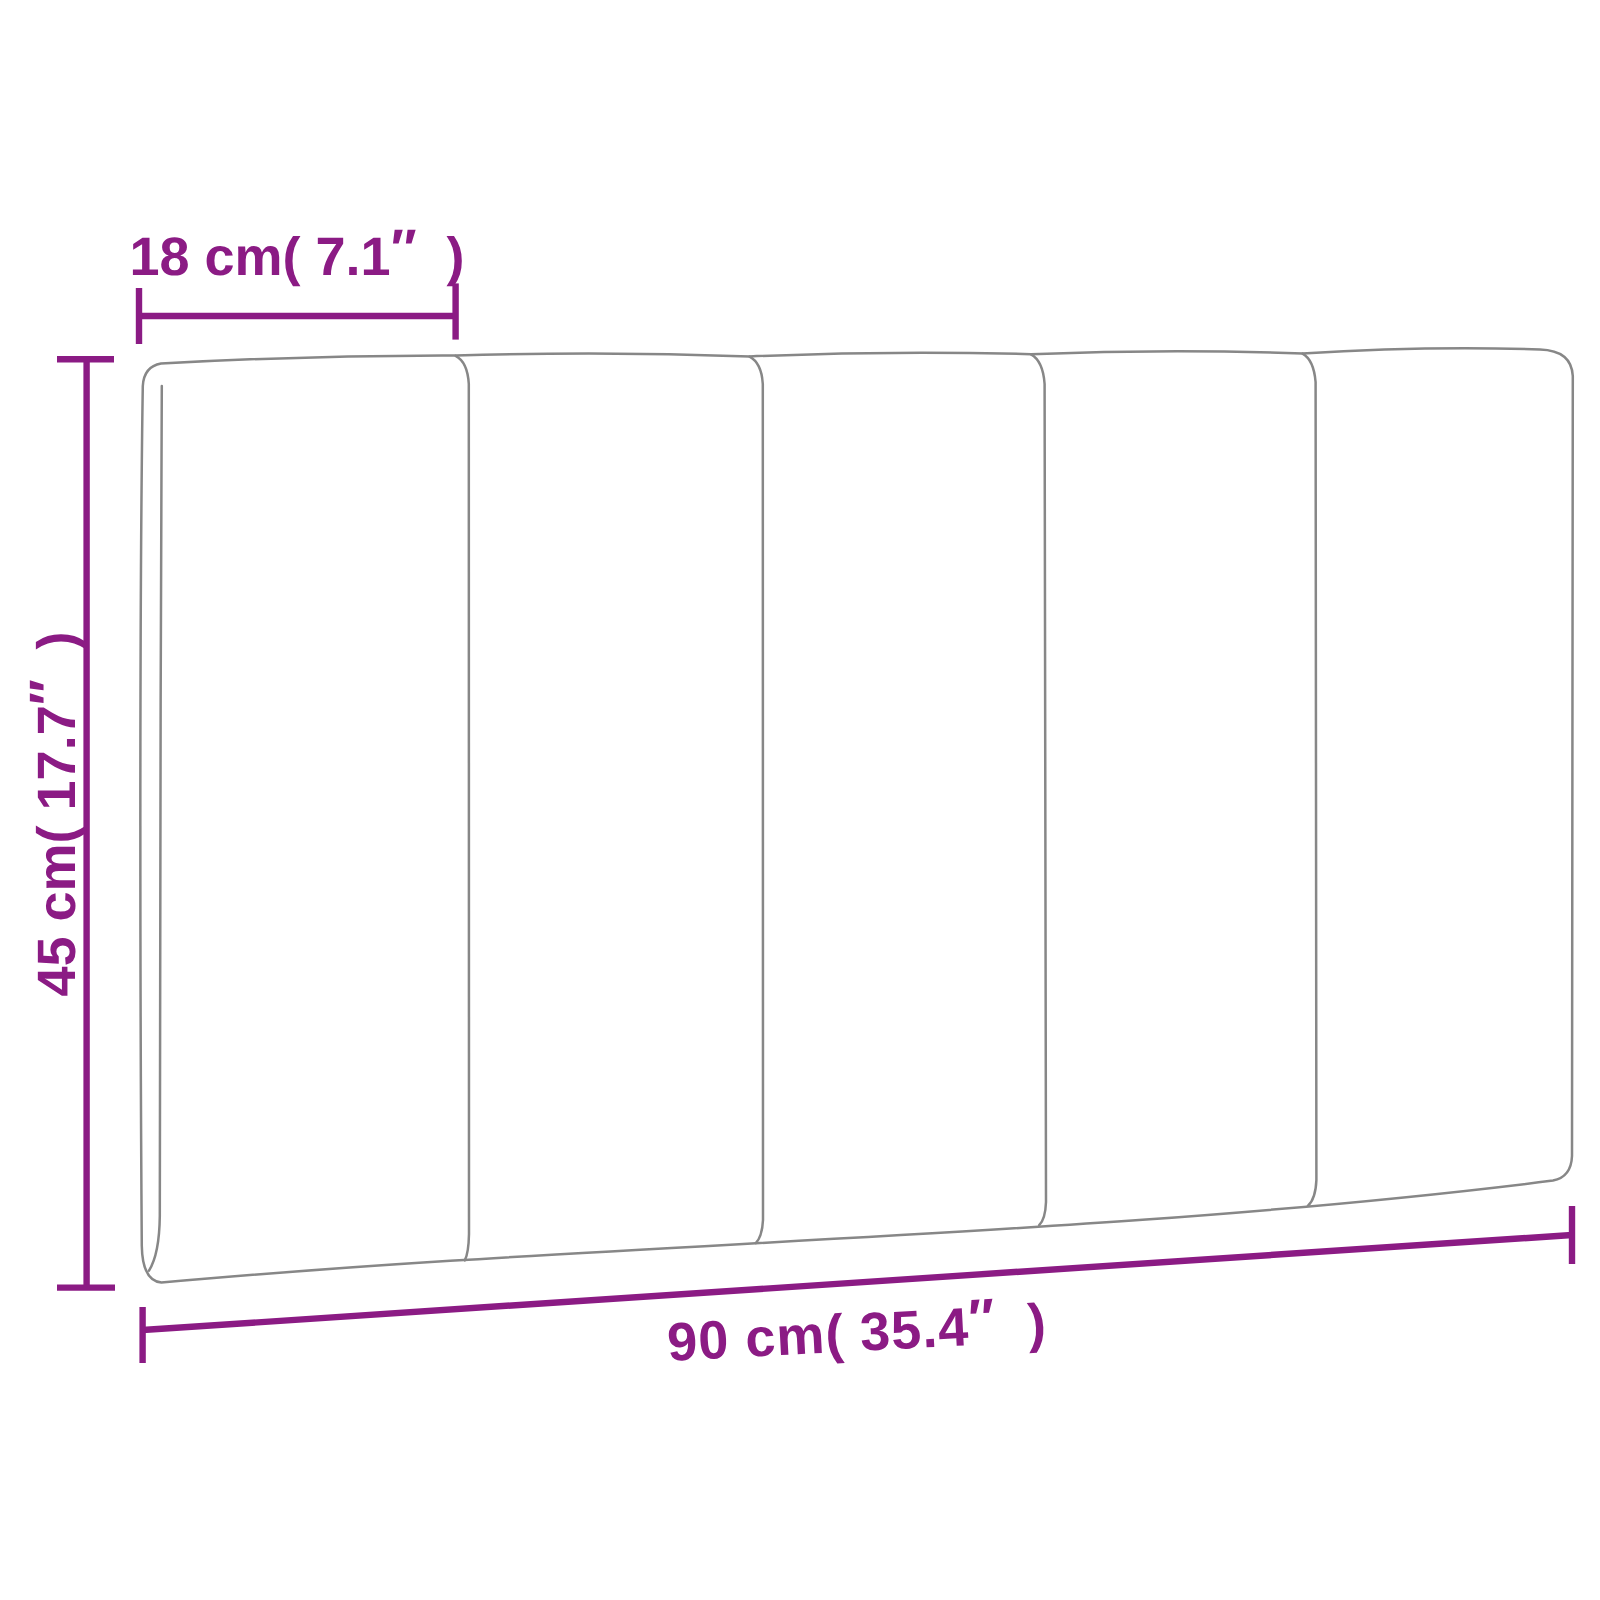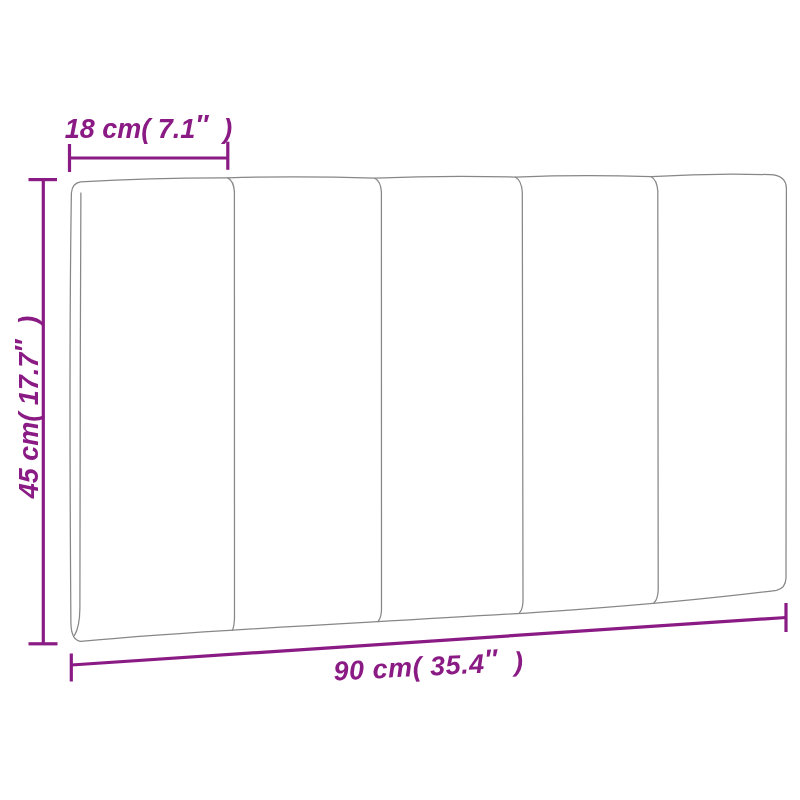--- a/index.html
+++ b/index.html
@@ -1,16 +1,16 @@
 <!DOCTYPE html>
 <html><head>
 <meta charset="utf-8">
 <style>
   html,body{margin:0;padding:0;background:#ffffff;}
-  .wrap{width:800px;height:800px;position:relative;background:#ffffff;font-style:italic;}
+  .wrap{width:800px;height:800px;position:relative;background:#ffffff;}
   svg{position:absolute;left:0;top:0;}
   text{font-family:"Liberation Sans", sans-serif;font-weight:bold;fill:#8B1B84;}
 </style>
 </head>
 <body>
 <div class="wrap">
 <svg width="800" height="800" viewBox="0 0 800 800">
 
   <g fill="none" stroke="#878787" stroke-width="1.25" stroke-linecap="round" stroke-linejoin="round">
 

